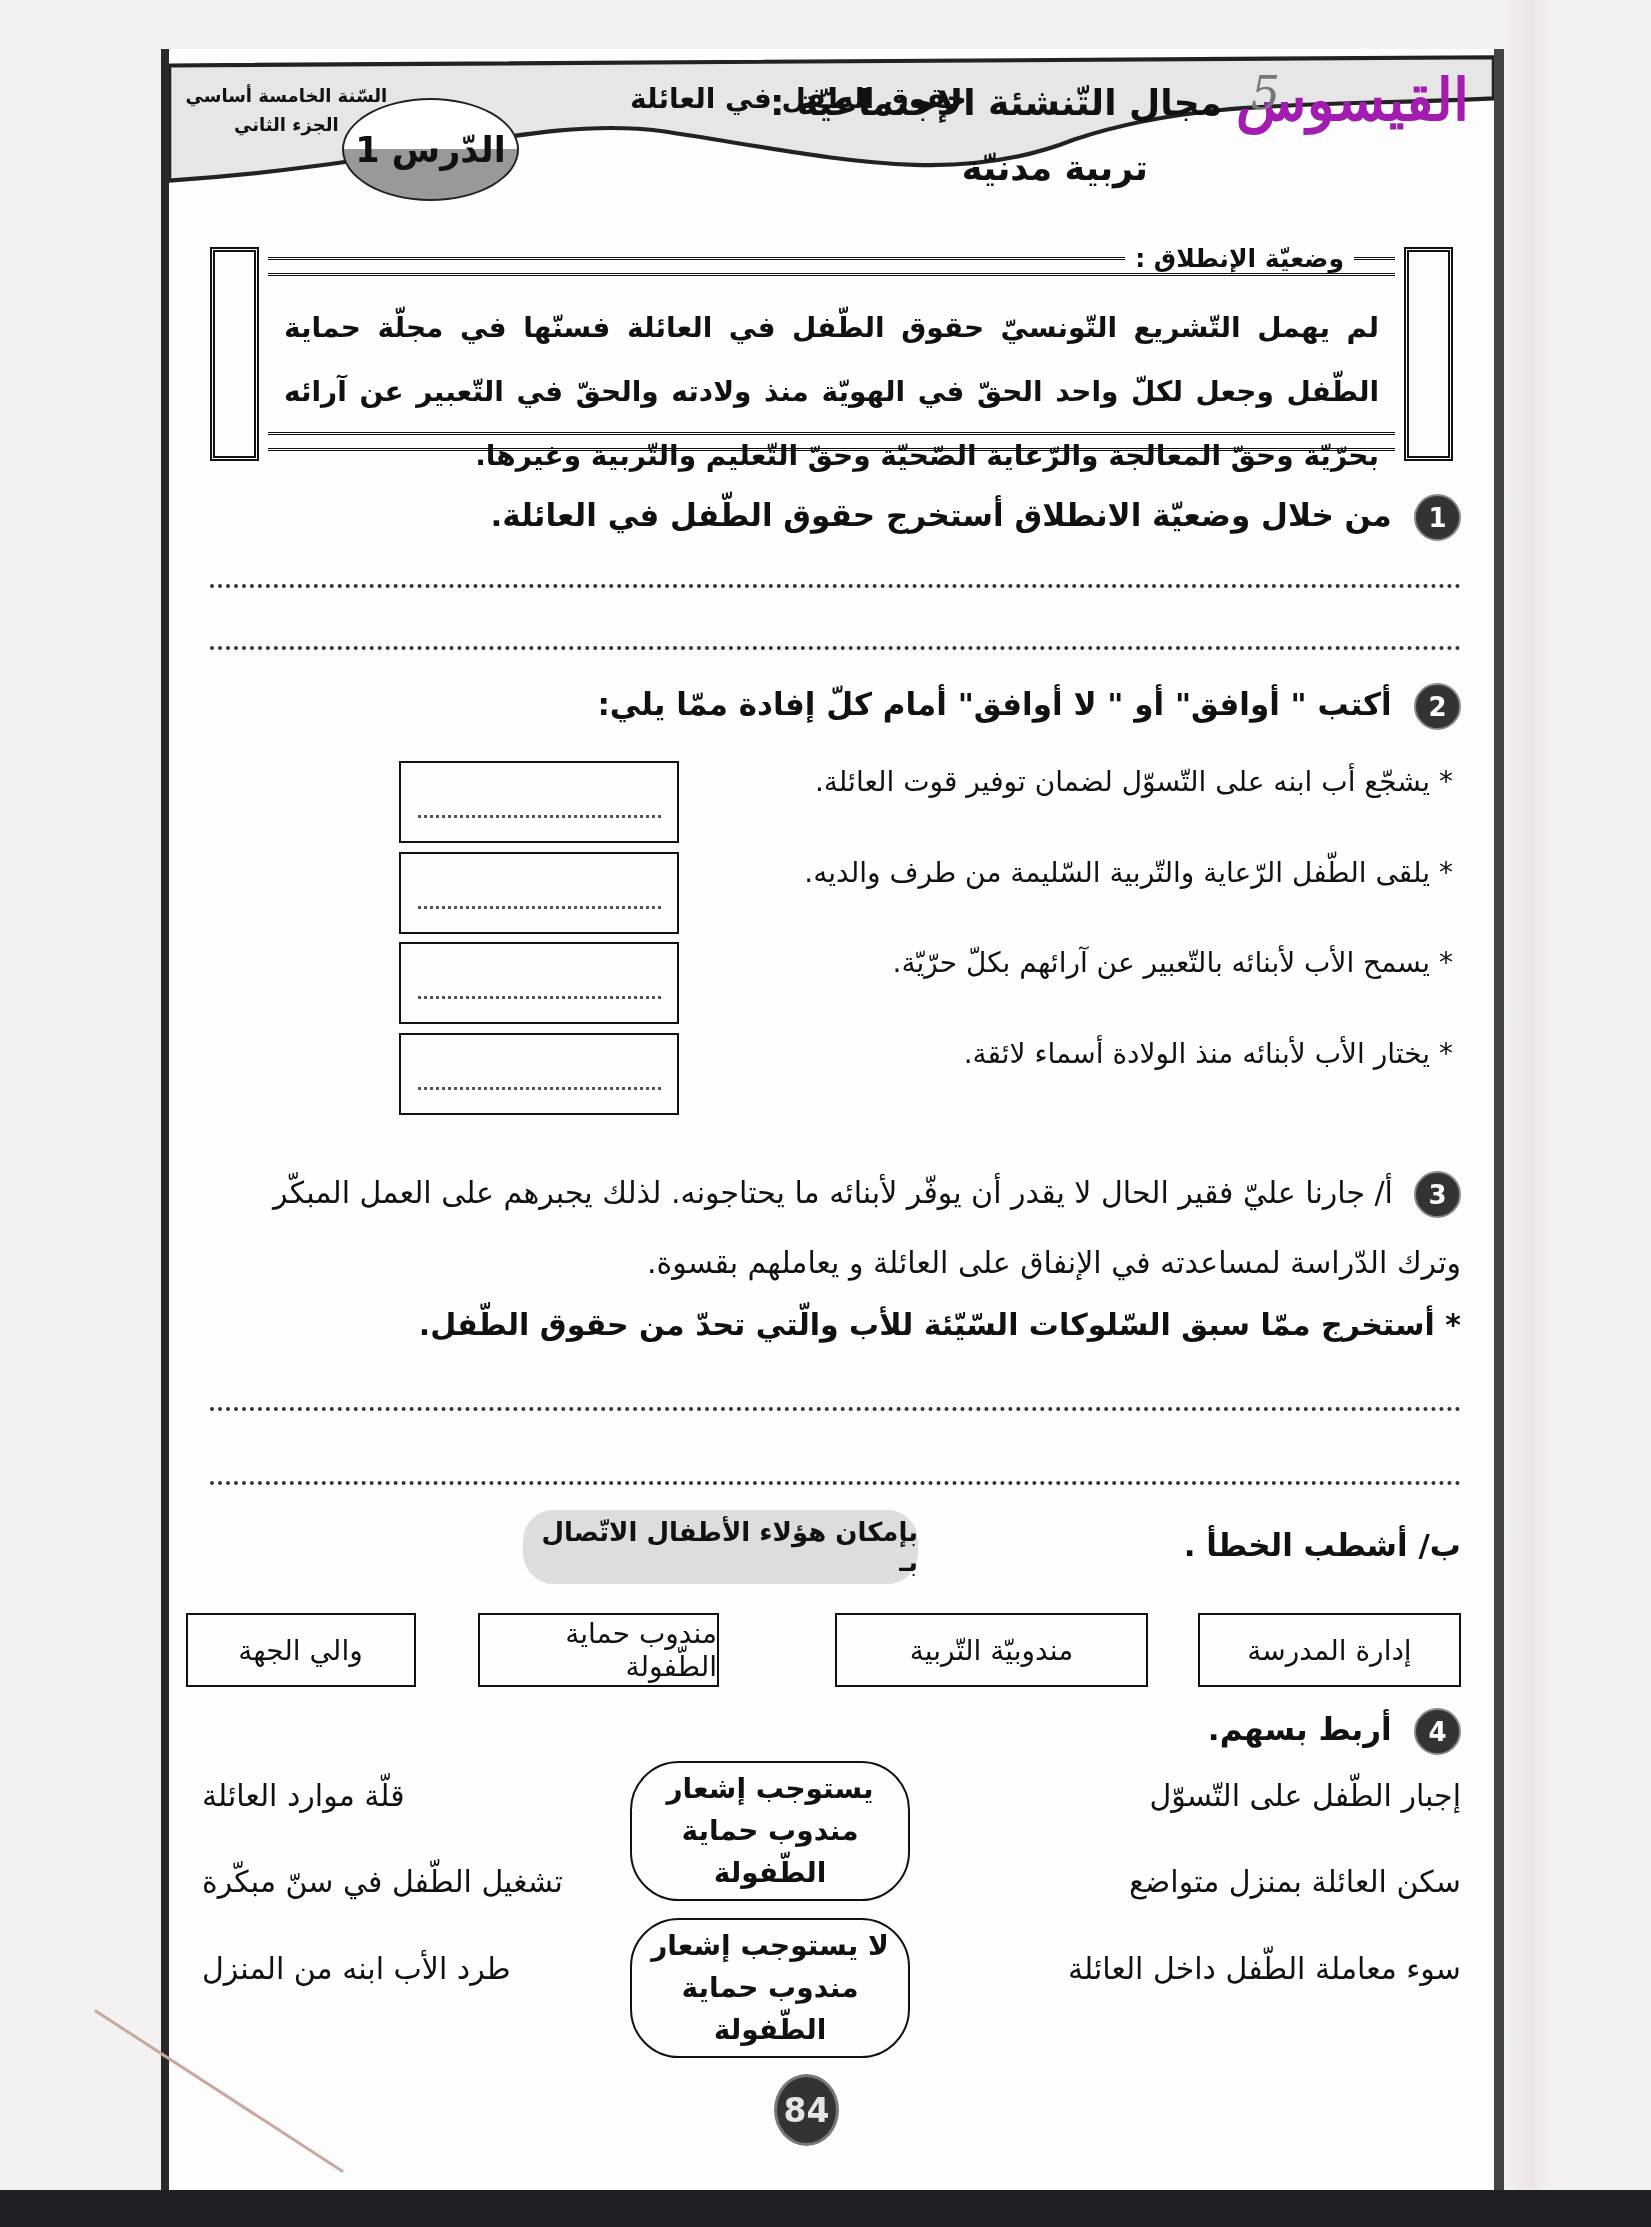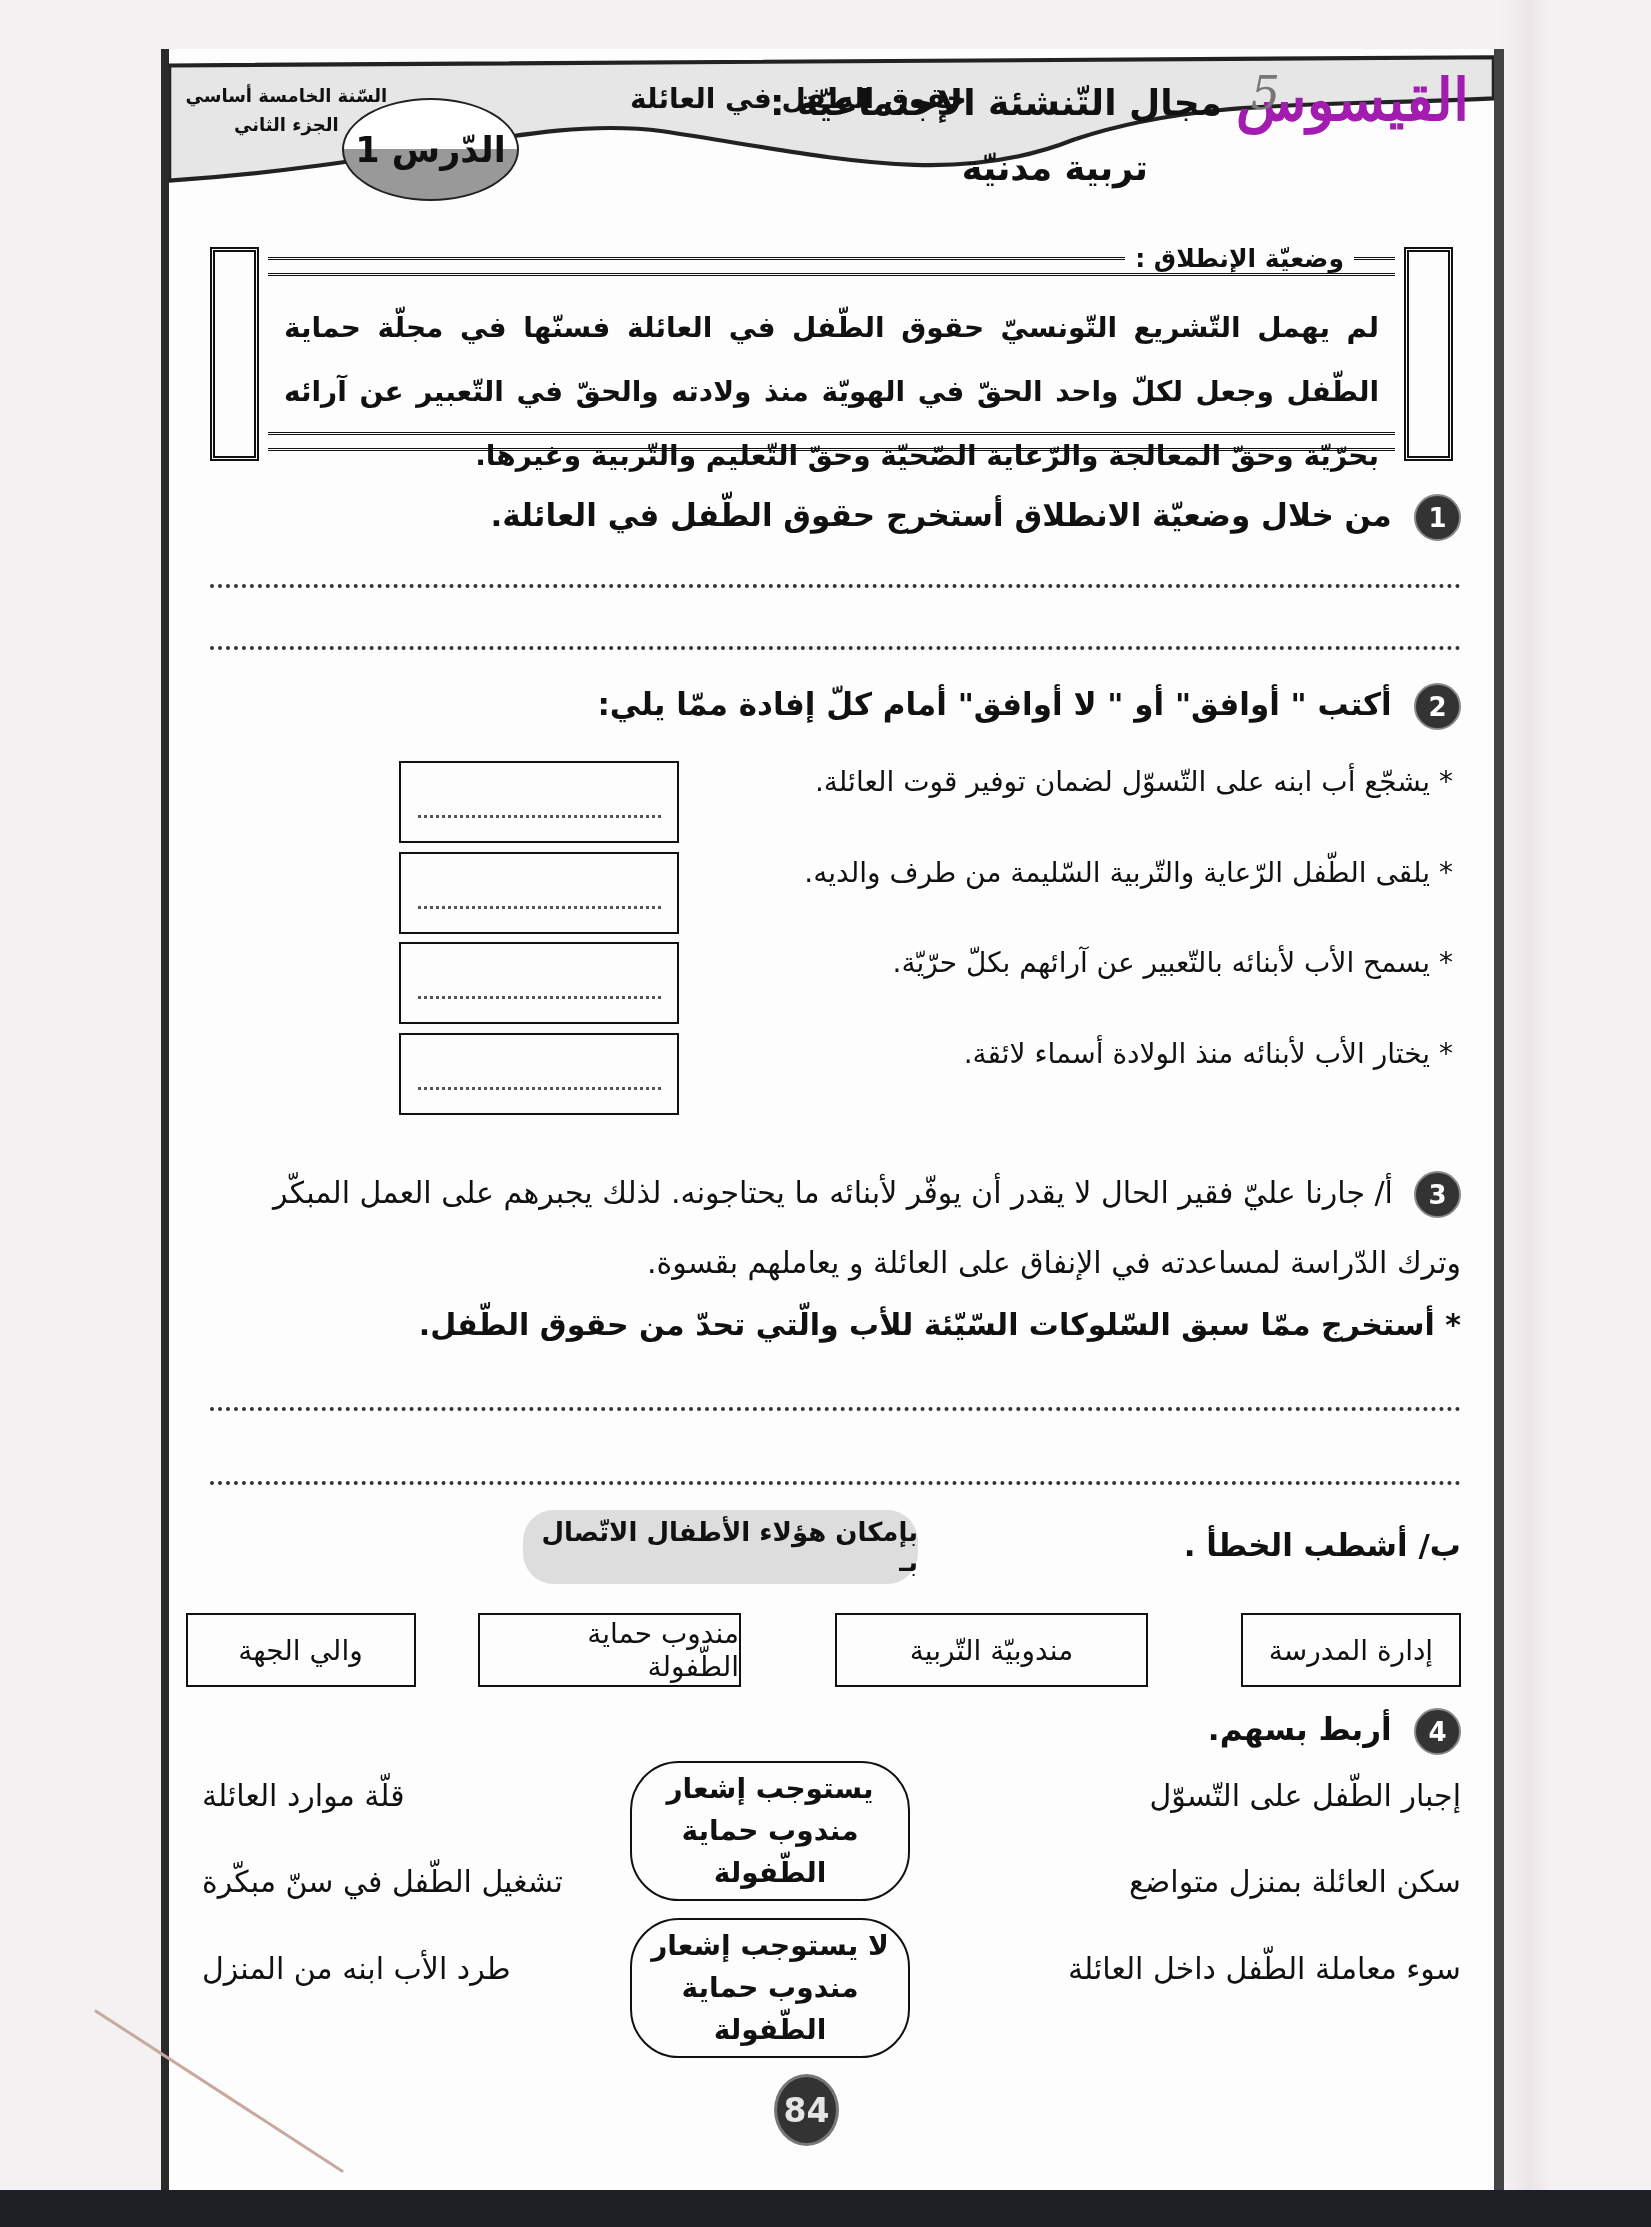--- a/index.html
+++ b/index.html
@@ -123,23 +123,23 @@
     <span class="badge">3</span>
     <span>أ/ جارنا عليّ فقير الحال لا يقدر أن يوفّر لأبنائه ما يحتاجونه. لذلك يجبرهم على العمل المبكّر</span>
   </div>
   <div class="para" style="top:1185px;">وترك الدّراسة لمساعدته في الإنفاق على العائلة و يعاملهم بقسوة.</div>
   <div class="para" style="top:1247px;font-weight:bold;">* أستخرج ممّا سبق السّلوكات السّيّئة للأب والّتي تحدّ من حقوق الطّفل.</div>
   <div class="dots" style="top:1358px;"></div>
   <div class="dots" style="top:1432px;"></div>
 
   <div class="q" style="top:1478px;">ب/ أشطب الخطأ .</div>
   <div class="hint">بإمكان هؤلاء الأطفال الاتّصال بـ</div>
-  <div class="choice" style="right:33px;width:220px;">إدارة المدرسة</div>
+  <div class="choice" style="right:33px;width:263px;">إدارة المدرسة</div>
   <div class="choice" style="right:346px;width:313px;">مندوبيّة التّربية</div>
-  <div class="choice" style="left:309px;width:263px;padding-left:40px;">مندوب حماية الطّفولة</div>
+  <div class="choice" style="left:309px;width:241px;padding-left:40px;">مندوب حماية الطّفولة</div>
   <div class="choice" style="left:16.5px;width:230px;">والي الجهة</div>
 
   <div class="q" style="top:1659px;">
     <span class="badge">4</span>
     <span>أربط بسهم.</span>
   </div>
   <div class="m-right" style="top:1729px;">إجبار الطّفل على التّسوّل</div>
   <div class="m-right" style="top:1815px;">سكن العائلة بمنزل متواضع</div>
   <div class="m-right" style="top:1902px;">سوء معاملة الطّفل داخل العائلة</div>
   <div class="m-box" style="top:1712px;height:140px;">يستوجب إشعار مندوب حماية الطّفولة</div>

